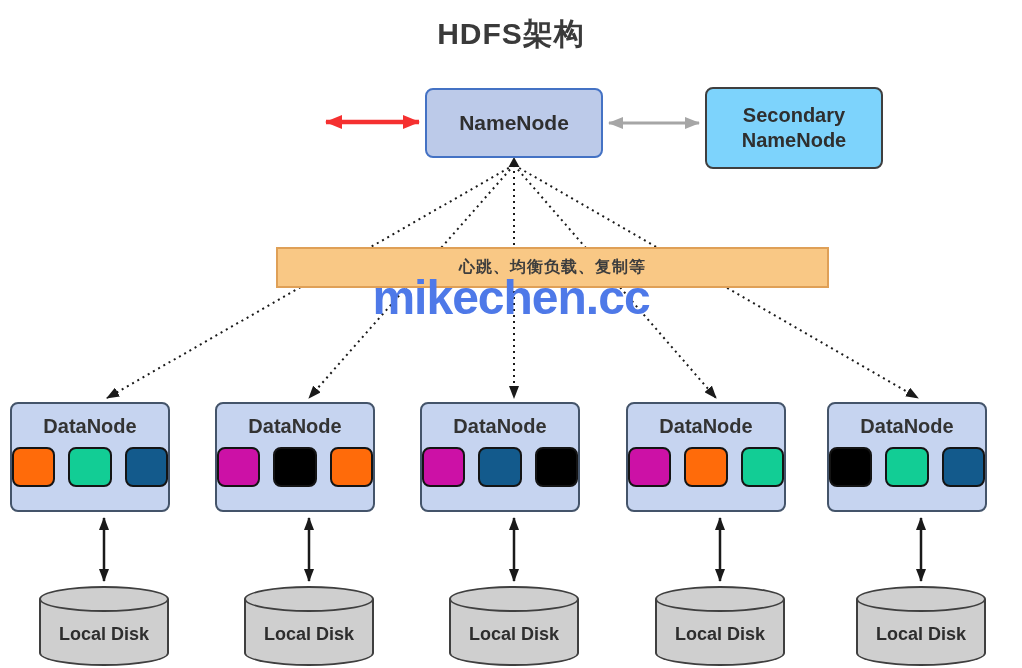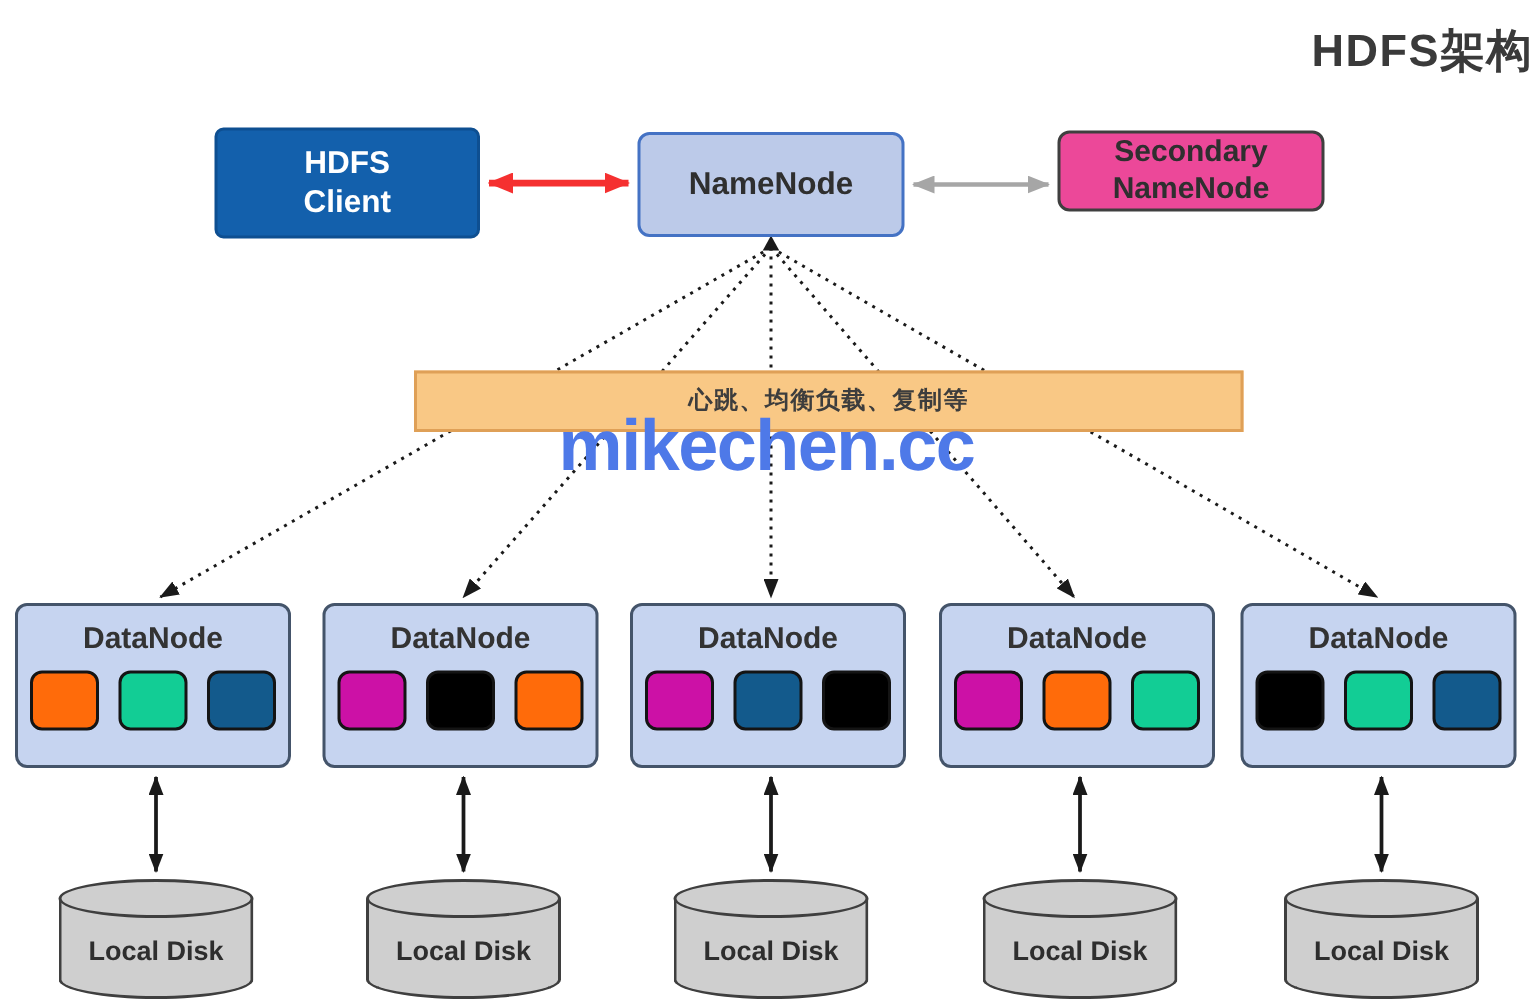--- a/index.html
+++ b/index.html
@@ -5,55 +5,55 @@
   * { margin:0; padding:0; box-sizing:border-box; }
   html,body { background:#ffffff; }
   .stage {
     position:relative; width:1022px; height:668px; margin:0 auto;
     background:#ffffff; overflow:hidden;
     font-family:"Liberation Sans", sans-serif;
   }
   .lines { position:absolute; left:0; top:0; width:1022px; height:668px; z-index:1; }
 
   .title {
-    position:absolute; top:14px; left:0; width:100%; text-align:right;
+    position:absolute; top:14px; left:0; width:100%; text-align:center;
     font-size:30px; font-weight:bold; color:#3a3a3a; z-index:4; letter-spacing:1px;
   }
 
   .box { position:absolute; z-index:3; display:flex; flex-direction:column;
          align-items:center; justify-content:center; text-align:center; font-weight:bold; }
   .client {
     left:143px; top:85px; width:177px; height:74px;
     background:#1360ac; border:2px solid #0e4f91; border-radius:6px;
     color:#ffffff; font-size:21px; line-height:1.25;
   }
   .namenode {
     left:425px; top:88px; width:178px; height:70px;
     background:#bccae9; border:2px solid #4472c4; border-radius:8px;
     color:#2f2f2f; font-size:21px;
   }
   .secondary {
-    left:705px; top:87px; width:178px; height:54px;
-    background:#ec4899; border:2px solid #3f3f3f; border-radius:8px;
+    left:705px; top:87px; width:178px; height:82px;
+    background:#7dd3fc; border:2px solid #3f3f3f; border-radius:8px;
     color:#2f2f2f; font-size:20px; line-height:1.25;
   }
 
   .banner {
     position:absolute; left:236px; top:247px; width:553px; height:41px; z-index:2;
     background:#f9c885; border:2px solid #dfa057;
     display:flex; align-items:center; justify-content:center;
     font-size:16px; font-weight:bold; color:#3d3d3d; letter-spacing:1px;margin-left:40px;
   }
   .watermark {
     position:absolute; left:50%; top:270px; transform:translateX(-50%); z-index:3;
     font-size:48px; font-weight:bold; color:#4e79e8; letter-spacing:-1px; white-space:nowrap;
   }
 
   .datanode {
-    position:absolute; top:402px; width:184px; height:110px; z-index:3;
+    position:absolute; top:402px; width:160px; height:110px; z-index:3;
     background:#c6d4f0; border:2.5px solid #44546a; border-radius:8px;
   }
   .dn-label { text-align:center; margin-top:11px; font-size:20px; font-weight:bold; color:#333333; }
   .dn-blocks { display:flex; justify-content:center; gap:13px; margin-top:9px; }
   .block { width:46px; height:40px; border:2px solid #141414; border-radius:8px; background:#888; }
 
   .disk { position:absolute; top:586px; width:130px; height:80px; z-index:3; }
   .disk-top {
     position:absolute; left:0; top:0; width:130px; height:26px; border-radius:50%;
     background:#cfcfcf; border:2.5px solid #3f3f3f; z-index:2;
@@ -102,24 +102,20 @@
 
     <line x1="104" y1="518" x2="104" y2="581" stroke="#1a1a1a" stroke-width="2.5" marker-start="url(#arrBlack)" marker-end="url(#arrBlack)"></line>
     <line x1="309" y1="518" x2="309" y2="581" stroke="#1a1a1a" stroke-width="2.5" marker-start="url(#arrBlack)" marker-end="url(#arrBlack)"></line>
     <line x1="514" y1="518" x2="514" y2="581" stroke="#1a1a1a" stroke-width="2.5" marker-start="url(#arrBlack)" marker-end="url(#arrBlack)"></line>
     <line x1="720" y1="518" x2="720" y2="581" stroke="#1a1a1a" stroke-width="2.5" marker-start="url(#arrBlack)" marker-end="url(#arrBlack)"></line>
     <line x1="921" y1="518" x2="921" y2="581" stroke="#1a1a1a" stroke-width="2.5" marker-start="url(#arrBlack)" marker-end="url(#arrBlack)"></line>
   </svg>
 
   <div class="title">HDFS架构</div>
 
-  <div class="box client">
-    <div>HDFS</div>
-    <div>Client</div>
-  </div>
 
   <div class="box namenode">
     <div>NameNode</div>
   </div>
 
   <div class="box secondary">
     <div>Secondary</div>
     <div>NameNode</div>
   </div>
 

